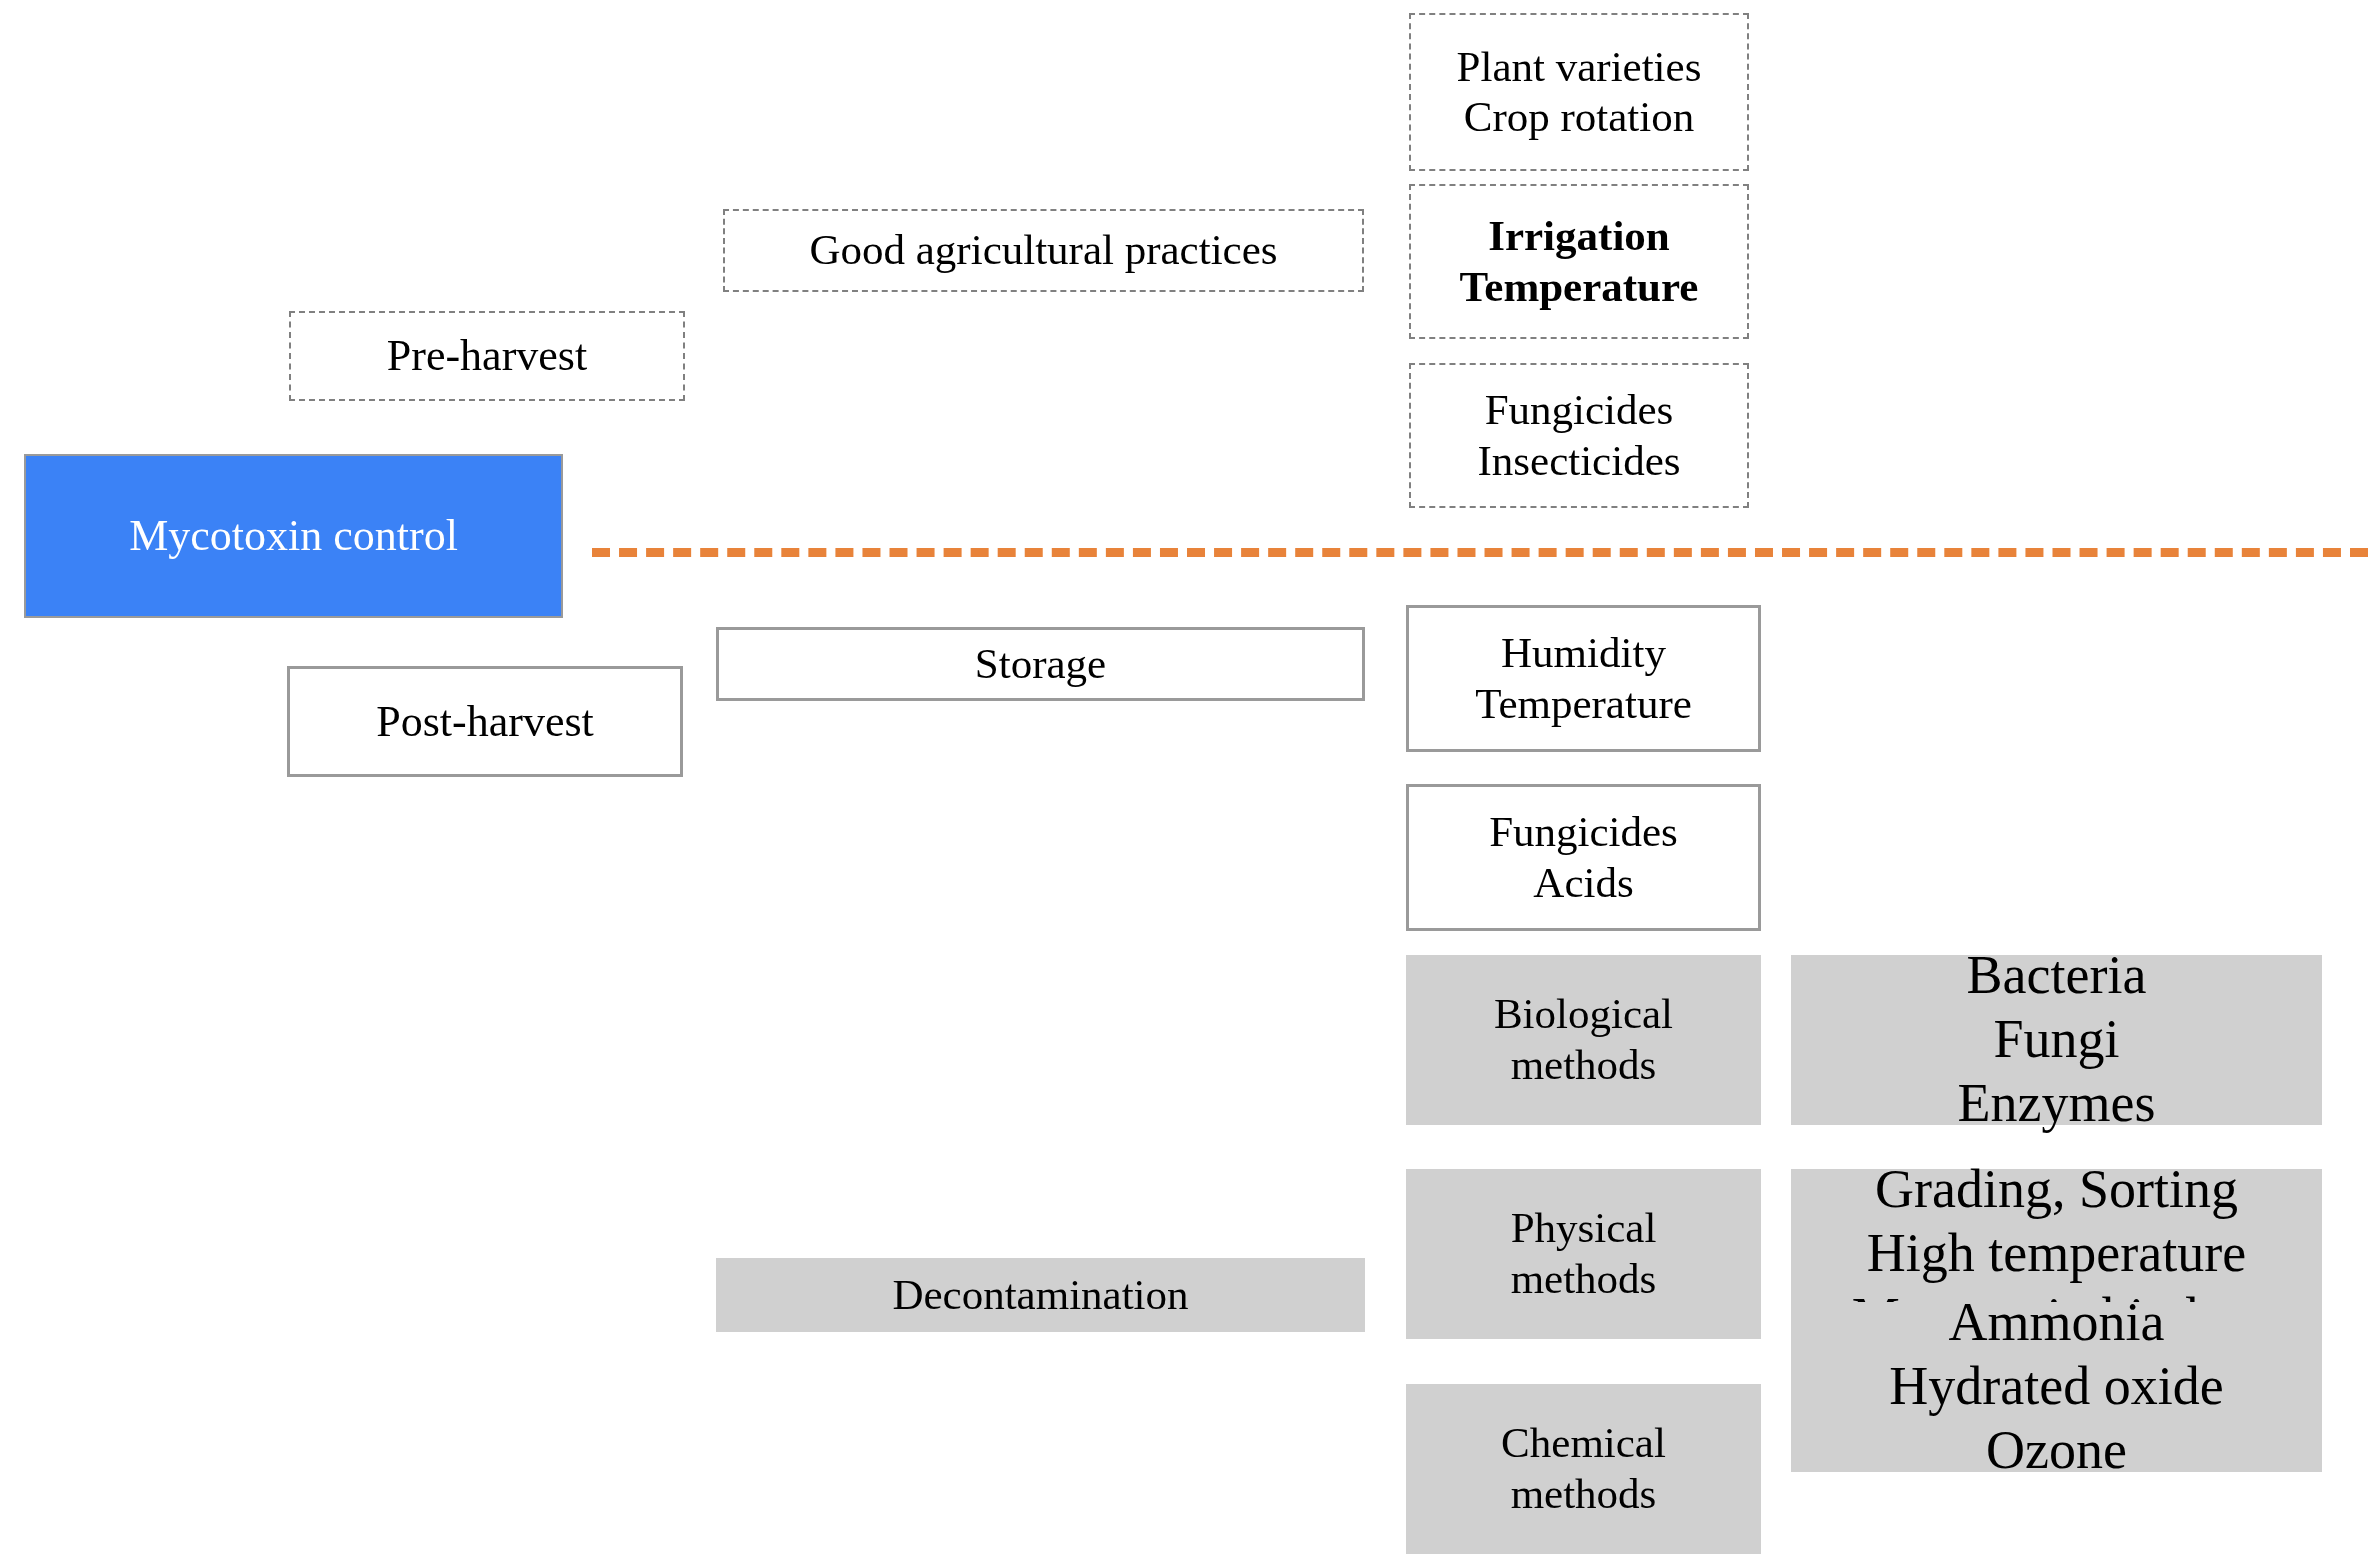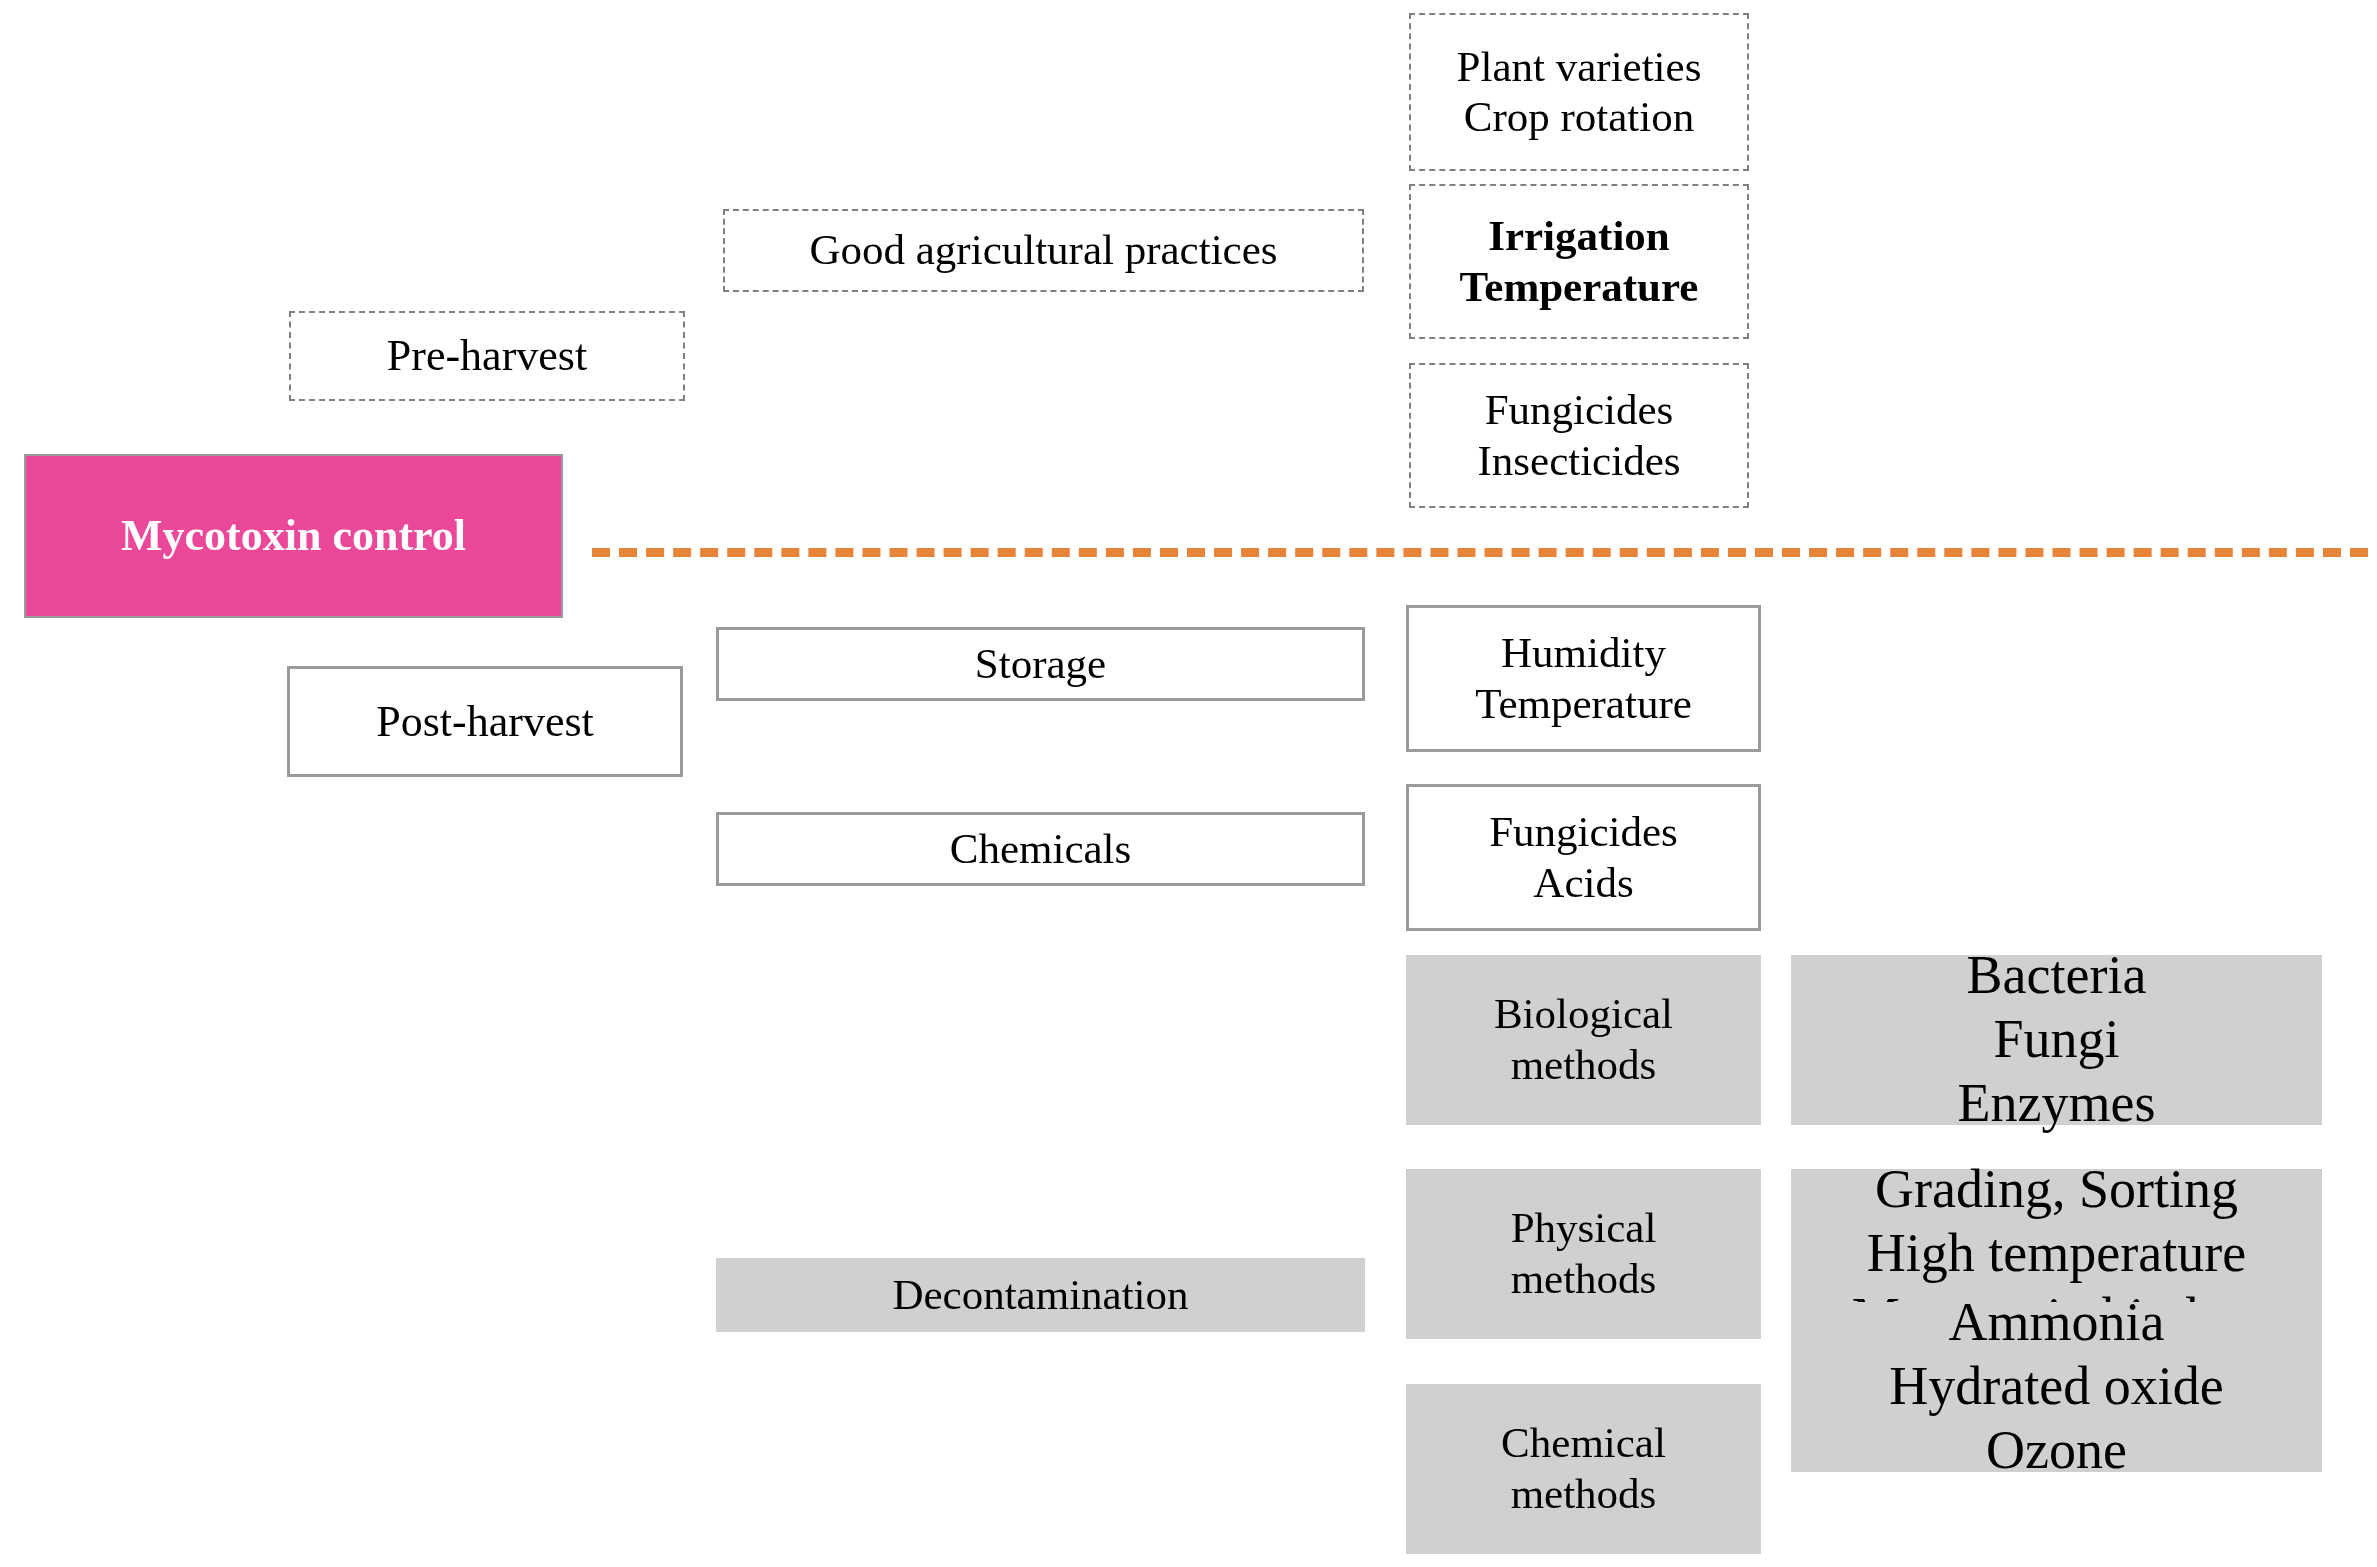--- a/index.html
+++ b/index.html
@@ -37,24 +37,24 @@
     border: 3px solid #9a9a9a;
     background: #ffffff;
   }
   
   .grey {
     border: none;
     background: #d0d0d0;
   }
   
   .root {
-    background: #ec4899;
+    background: #3b82f6;
     border: 2.2px solid #9a9a9a;
     color: #ffffff;
-    font-weight: bold;
+    font-weight: normal;
     text-align: right;
   }
   .divider {
     position: absolute;
     border-top: 9.6px dashed #e8833a;
     height: 0;
   }
   .fs-lg   { font-size: 44px; }
   .fs-md   { font-size: 43px; }
   .fs-sm   { font-size: 54px; }
@@ -99,23 +99,20 @@
 
   <div class="node solid fs-md" style="left:716px; top:627px; width:649px; height:74px;">
     <span>Storage</span>
   </div>
 
   <div class="node solid fs-md" style="left:1406px; top:605px; width:355px; height:147px;">
     <span>Humidity
 Temperature</span>
   </div>
 
-  <div class="node solid fs-md" style="left:716px; top:812px; width:649px; height:74px;">
-    <span>Chemicals</span>
-  </div>
 
   <div class="node solid fs-md" style="left:1406px; top:784px; width:355px; height:147px;">
     <span>Fungicides
 Acids</span>
   </div>
 
   <div class="node grey fs-md" style="left:716px; top:1258px; width:649px; height:74px;">
     <span>Decontamination</span>
   </div>
 

